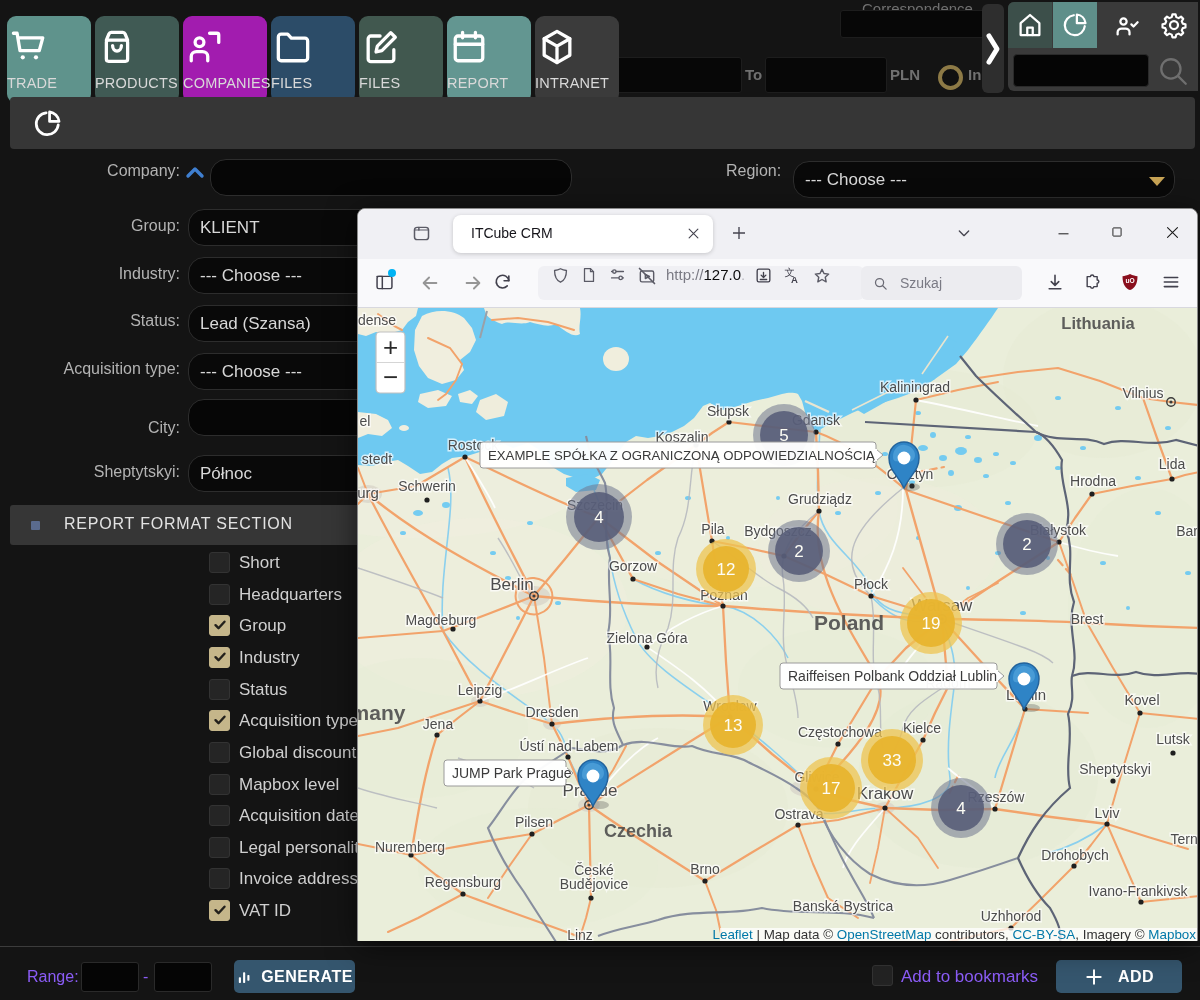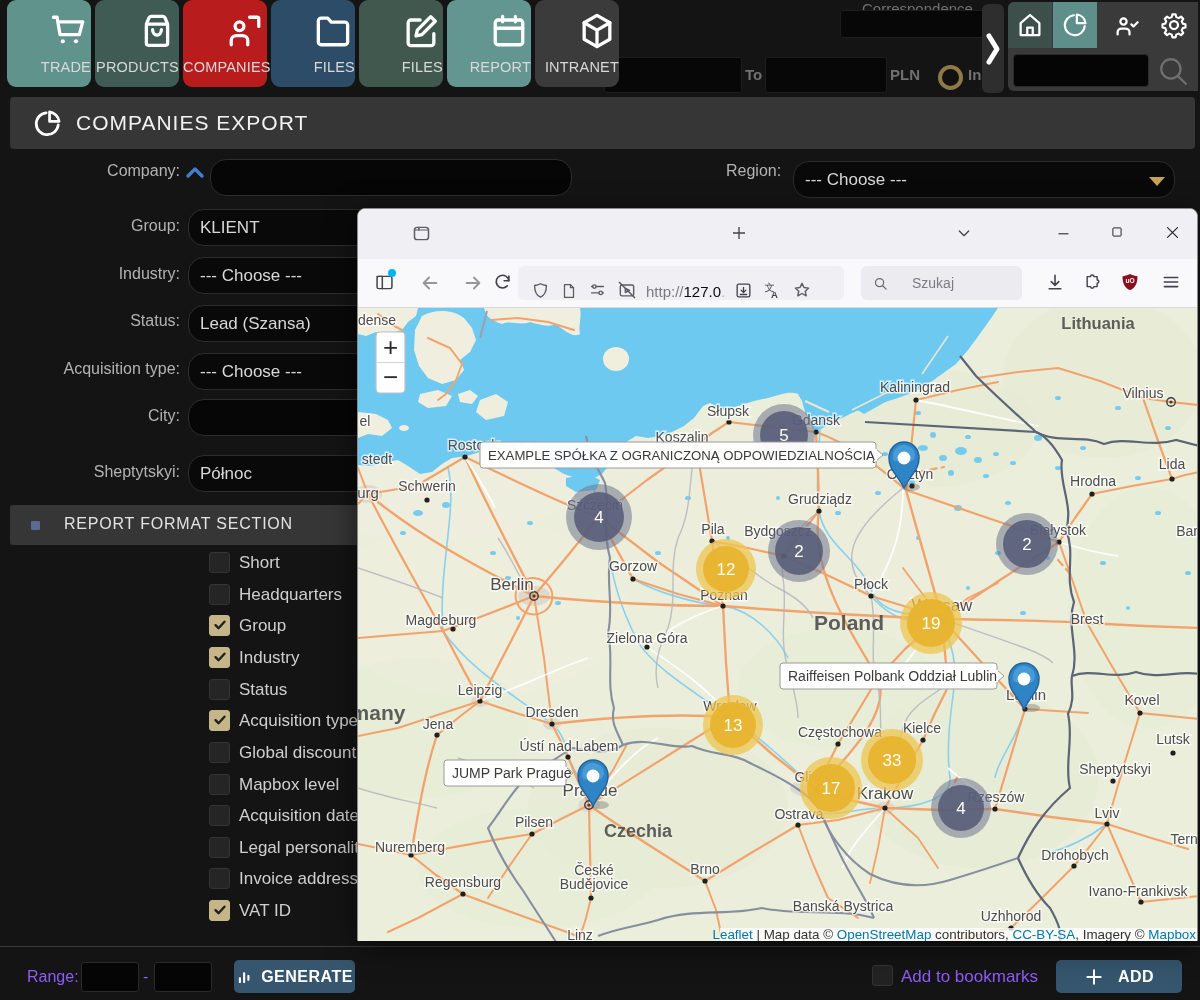--- a/index.html
+++ b/index.html
@@ -1,16 +1,16 @@
 <!DOCTYPE html>
 <html><head><meta charset="utf-8">
 <style>
 html,body{margin:0;padding:0}
 body{width:1200px;height:1000px;background:#141414;font-family:"Liberation Sans",sans-serif;position:relative;overflow:hidden}
-.tbtn{position:absolute;top:0;width:84px;height:87px;border-radius:9px;text-align:right}
+.tbtn{position:absolute;top:16px;width:84px;height:87px;border-radius:9px;text-align:left}
 .tico{margin-top:9px;height:50px}
 .tlab{font-size:14.5px;color:#d9d9d9;letter-spacing:.2px}
 .bgdark{position:absolute;background:#070707;border:1px solid #1d1d1d;border-radius:3px}
 .bgtxt{position:absolute;color:#8f8f8f;font-size:15px;opacity:.75}
 .radio{position:absolute;left:938px;top:65px;width:17px;height:17px;border-radius:50%;border:4px solid #8d7a46;background:#111}
 #chevbtn{position:absolute;left:982px;top:4px;width:22px;height:89px;background:#2e2e2e;border-radius:6px;color:#fff;
   display:flex;align-items:center;justify-content:center;font-size:26px;font-weight:bold}
 #rpanel{position:absolute;left:1008px;top:2px;width:190px;height:89px;background:#3a3a3a;border-radius:6px 0 0 6px}
 .rcell{position:absolute;top:0;width:44px;height:46px;display:flex;align-items:center;justify-content:center}
 #rsearch{position:absolute;left:5px;top:52px;width:134px;height:31px;background:#050505;border:1px solid #2a2a2a;border-radius:4px}
@@ -47,25 +47,25 @@
 .tabtxt{position:absolute;left:18px;top:10px;font-size:14px;color:#15141a}
 .tabx{position:absolute;right:12px;top:11px}
 .newtab{position:absolute;left:372px;top:15px}
 .tchev{position:absolute;left:598px;top:16px}
 .wmin{position:absolute;left:698px;top:17px}
 .wmax{position:absolute;left:752px;top:16px}
 .wx{position:absolute;left:806px;top:15px}
 #toolbar{position:absolute;left:0;top:50px;width:100%;height:48px;background:#f9f9fb;border-bottom:1px solid #d8d8de}
 .ti{position:absolute;top:13px}
 .bluedot{position:absolute;left:14px;top:-3px;width:8px;height:8px;background:#0df;border-radius:50%;background:#00b3f4}
-#urlbar{position:absolute;left:160px;top:7px;width:326px;height:34px;background:#f0f0f4;border-radius:6px;display:flex;align-items:flex-end;padding:0 8px;box-sizing:border-box}
+#urlbar{position:absolute;left:180px;top:7px;width:326px;height:34px;background:#f0f0f4;border-radius:6px;display:flex;align-items:flex-start;padding:0 8px;box-sizing:border-box}
 .ui{margin:0 5px;display:flex;align-items:center}
 .url{font-size:15px;color:#0c0c0d;margin:0 4px;white-space:nowrap}
 #searchbar{position:absolute;left:503px;top:7px;width:161px;height:34px;background:#ececf0;border-radius:6px;display:flex;align-items:center;padding-left:12px;box-sizing:border-box;color:#7a7a84;font-size:14px}
-#searchbar span{margin-left:24px}
+#searchbar span{margin-left:12px}
 #map{position:absolute;left:0;top:99px;width:839px;height:633px;overflow:hidden}
 </style></head><body>
 
 <div class="bgtxt" style="left:862px;top:0px;width:200px">Correspondence</div>
 <div class="bgdark" style="left:840px;top:10px;width:160px;height:26px"></div>
 <div class="bgdark" style="left:604px;top:57px;width:136px;height:34px"></div>
 <div class="bgtxt" style="left:745px;top:66px;font-weight:bold">To</div>
 <div class="bgdark" style="left:765px;top:57px;width:120px;height:34px"></div>
 <div class="bgtxt" style="left:890px;top:66px;font-weight:bold">PLN</div>
 <div class="radio"></div>
@@ -79,21 +79,21 @@
     <div class="tlab">TRADE</div>
   </div>
 <div class="tbtn" style="left:95px;background:#405a54">
     <div class="tico"><svg width="44" height="44" viewBox="0 0 24 24" fill="none" stroke="#fff" stroke-width="1.8" stroke-linecap="round" stroke-linejoin="round">
         <path d="M6.2 8.2 7.6 4.9c.2-.5.6-.9 1.2-.9h6.4c.6 0 1 .4 1.2.9l1.4 3.3"></path>
         <rect x="6.2" y="8.2" width="11.6" height="11.6" rx="1.2"></rect>
         <path d="M9.6 11.2c0 4 4.8 4 4.8 0"></path>
       </svg></div>
     <div class="tlab">PRODUCTS</div>
   </div>
-<div class="tbtn" style="left:183px;background:#b91c1c">
+<div class="tbtn" style="left:183px;background:#a21caf">
     <div class="tico"><svg width="44" height="44" viewBox="0 0 24 24" fill="none" stroke="#fff" stroke-width="1.8" stroke-linecap="round" stroke-linejoin="round">
         <path d="M14.5 4.5h4a1 1 0 0 1 1 1v4"></path>
         <path d="M4.5 19.5v-2.3c0-1.6 1.3-2.7 2.9-2.7h3.2c1.6 0 2.9 1.1 2.9 2.7v2.3"></path>
         <circle cx="9" cy="9.4" r="2.4"></circle>
       </svg></div>
     <div class="tlab">COMPANIES</div>
   </div>
 <div class="tbtn" style="left:271px;background:#2c4c68">
     <div class="tico"><svg width="44" height="44" viewBox="0 0 24 24" fill="none" stroke="#fff" stroke-width="1.8" stroke-linecap="round" stroke-linejoin="round">
         <path d="M4 6.5c0-.8.7-1.5 1.5-1.5h3.6l2 2.2h7.4c.8 0 1.5.7 1.5 1.5v9.3c0 .8-.7 1.5-1.5 1.5h-13c-.8 0-1.5-.7-1.5-1.5z"></path>
@@ -156,28 +156,27 @@
     <div id="rmag"><svg width="34" height="34" viewBox="0 0 24 24" stroke="#6f6f6f" stroke-width="1.6" fill="none" stroke-linecap="round">
         <circle cx="10.5" cy="10.5" r="6.8"></circle>
         <path d="M15.6 15.6L21 21"></path>
       </svg></div>
   </div>
 <div id="header">
     <div class="hico"><svg width="33" height="33" viewBox="0 0 24 24" fill="none" stroke="#fff" stroke-width="2" stroke-linecap="round" stroke-linejoin="round">
         <path d="M19.8 13A8 8 0 1 1 11 4.2"></path>
         <path d="M13.5 3.6a8 8 0 0 1 6.9 6.9h-6.9z"></path>
       </svg></div>
-    <div class="htxt">COMPANIES EXPORT</div>
   </div>
 <div class="flab" style="top:162px">Company:</div>
 <div class="flab" style="top:217px">Group:</div>
 <div class="flab" style="top:265px">Industry:</div>
 <div class="flab" style="top:312px">Status:</div>
 <div class="flab" style="top:360px">Acquisition type:</div>
-<div class="flab" style="top:407px">City:</div>
+<div class="flab" style="top:419px">City:</div>
 <div class="flab" style="top:463px">Sheptytskyi:</div>
 <div class="chev-up"><svg width="20" height="14" viewBox="0 0 20 14" fill="none" stroke="#3f7fd0" stroke-width="3.4" stroke-linecap="round" stroke-linejoin="round">
       <path d="M3,11 L10,4 17,11"></path>
     </svg></div>
 <div class="field inp" style="left:210px;top:159px;width:362px"></div>
 <div class="field" style="left:188px;top:209px;width:384px">
     <span>KLIENT</span>
   </div>
 <div class="field" style="left:188px;top:257px;width:384px">
     <span>--- Choose ---</span>
@@ -236,20 +235,26 @@
 <div class="bluebtn" style="left:1056px;width:126px"><svg width="20" height="20" viewBox="0 0 24 24" stroke="#fff" stroke-width="2.4" stroke-linecap="round" style="margin-right:14px">
       <path d="M12 4v16M4 12h16"></path>
     </svg>ADD</div>
 <div id="browser">
   <div id="titlebar">
     <div class="fxview"><svg width="21" height="21" viewBox="0 0 24 24" fill="none" stroke="#5b5b66" stroke-width="1.7" stroke-linecap="round" stroke-linejoin="round">
           <rect x="4" y="5" width="16" height="14" rx="3"></rect>
           <path d="M9 5v3"></path>
           <path d="M4 8h16" stroke-width="1.4"></path>
         </svg></div>
+    <div class="tab">
+        <span class="tabtxt">ITCube CRM</span>
+        <span class="tabx"><svg width="15" height="15" viewBox="0 0 24 24" stroke="#45444f" stroke-width="1.8" stroke-linecap="round">
+            <path d="M5 5l14 14M19 5L5 19"></path>
+          </svg></span>
+      </div>
     <div class="newtab"><svg width="18" height="18" viewBox="0 0 24 24" stroke="#45444f" stroke-width="1.8" fill="none">
           <path d="M12 4v16M4 12h16"></path>
         </svg></div>
     <div class="tchev"><svg width="16" height="16" viewBox="0 0 24 24" stroke="#45444f" stroke-width="2" fill="none" stroke-linecap="round" stroke-linejoin="round">
           <path d="M5 9l7 7 7-7"></path>
         </svg></div>
     <div class="wmin"><svg width="15" height="15" viewBox="0 0 24 24" stroke="#1a1a1a" stroke-width="1.6">
           <path d="M4 12.5h16"></path>
         </svg></div>
     <div class="wmax"><svg width="14" height="14" viewBox="0 0 24 24" stroke="#1a1a1a" stroke-width="1.6" fill="none">

